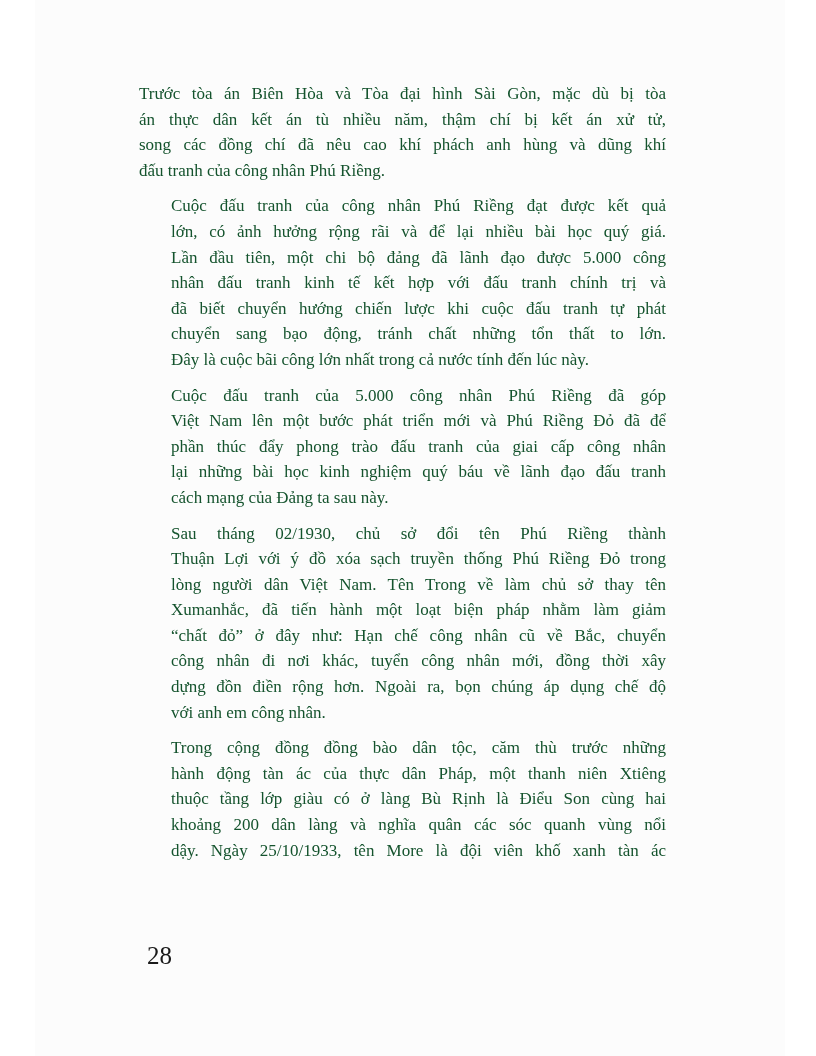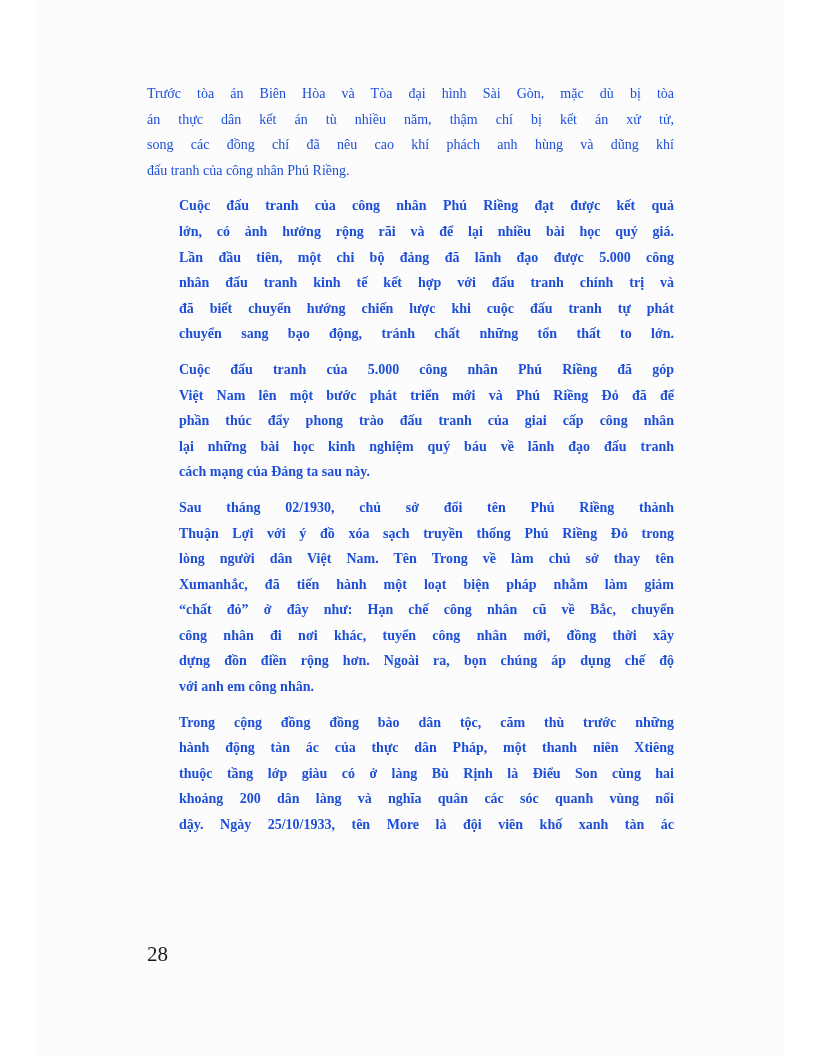--- a/index.html
+++ b/index.html
@@ -16,52 +16,51 @@
     .scan-area {
       position: absolute;
       left: 35px;
       top: 0;
       width: 750px;
       height: 1056px;
       background: #fcfcfc;
     }
     .page-body {
       position: absolute;
-      left: 147px;
+      left: 139px;
       top: 81px;
       width: 527px;
       font-family: "Liberation Serif", "DejaVu Serif", serif;
-      font-size: 14px;
+      font-size: 17px;
       line-height: 25.6px;
-      color: #1d4ed8;
+      color: #14532d;
       text-align: justify;
     }
     .para {
       margin: 0 0 10px 0;
       text-indent: 0;
     }
     .para.indent {
       text-indent: 32px;
-      font-weight: bold;
     }
     .line {
       display: block;
       text-align: justify;
       text-align-last: justify;
       white-space: nowrap;
     }
     .line.last {
       text-align-last: left;
     }
     .page-number {
       position: absolute;
       left: 147px;
       top: 942px;
       font-family: "Liberation Serif", "DejaVu Serif", serif;
-      font-size: 21px;
+      font-size: 25px;
       color: #1a1a1a;
     }
   </style>
 </head>
 <body>
 
 <div class="scan-area"></div>
 
 <div class="page-body" id="page-body">
     <div class="para">
@@ -70,20 +69,21 @@
       <span class="line">song các đồng chí đã nêu cao khí phách anh hùng và dũng khí</span>
       <span class="line last">đấu tranh của công nhân Phú Riềng.</span>
     </div>
     <div class="para indent">
       <span class="line" style="padding-left: 32px; text-indent: 0px;">Cuộc đấu tranh của công nhân Phú Riềng đạt được kết quả</span>
       <span class="line">lớn, có ảnh hưởng rộng rãi và để lại nhiều bài học quý giá.</span>
       <span class="line">Lần đầu tiên, một chi bộ đảng đã lãnh đạo được 5.000 công</span>
       <span class="line">nhân đấu tranh kinh tế kết hợp với đấu tranh chính trị và</span>
       <span class="line">đã biết chuyển hướng chiến lược khi cuộc đấu tranh tự phát</span>
       <span class="line">chuyển sang bạo động, tránh chất những tổn thất to lớn.</span>
+      <span class="line last">Đây là cuộc bãi công lớn nhất trong cả nước tính đến lúc này.</span>
     </div>
     <div class="para indent">
       <span class="line" style="padding-left: 32px; text-indent: 0px;">Cuộc đấu tranh của 5.000 công nhân Phú Riềng đã góp</span>
       <span class="line">Việt Nam lên một bước phát triển mới và Phú Riềng Đỏ đã để</span>
       <span class="line">phần thúc đẩy phong trào đấu tranh của giai cấp công nhân</span>
       <span class="line">lại những bài học kinh nghiệm quý báu về lãnh đạo đấu tranh</span>
       <span class="line last">cách mạng của Đảng ta sau này.</span>
     </div>
     <div class="para indent">
       <span class="line" style="padding-left: 32px; text-indent: 0px;">Sau tháng 02/1930, chủ sở đổi tên Phú Riềng thành</span>

